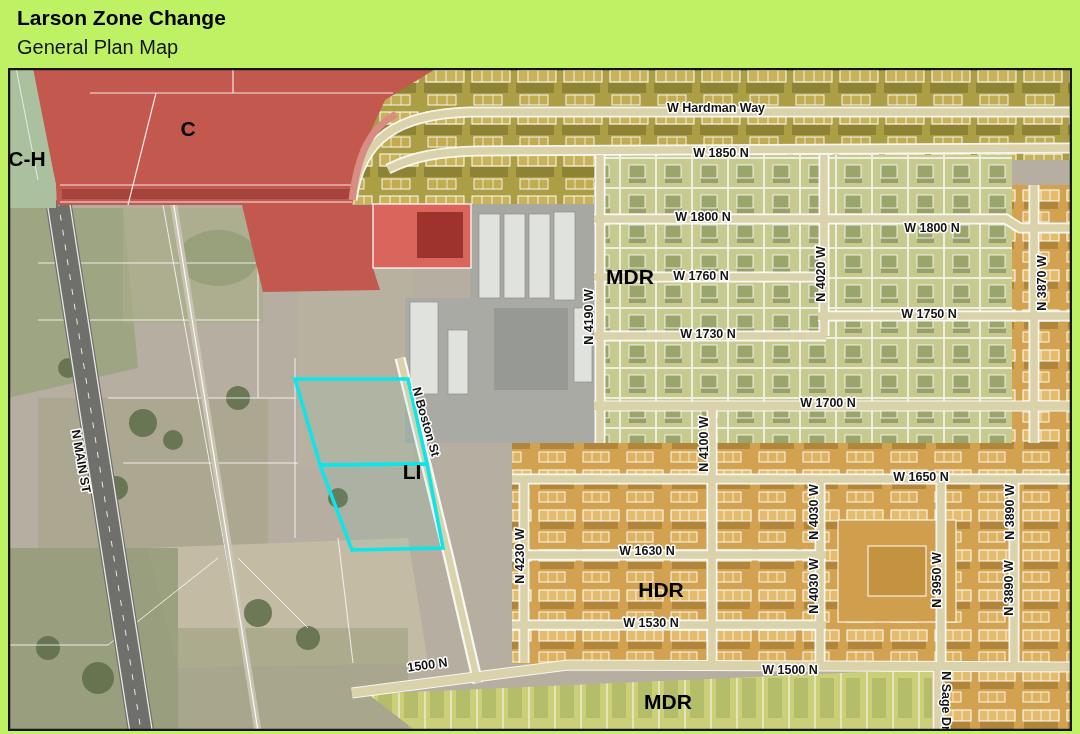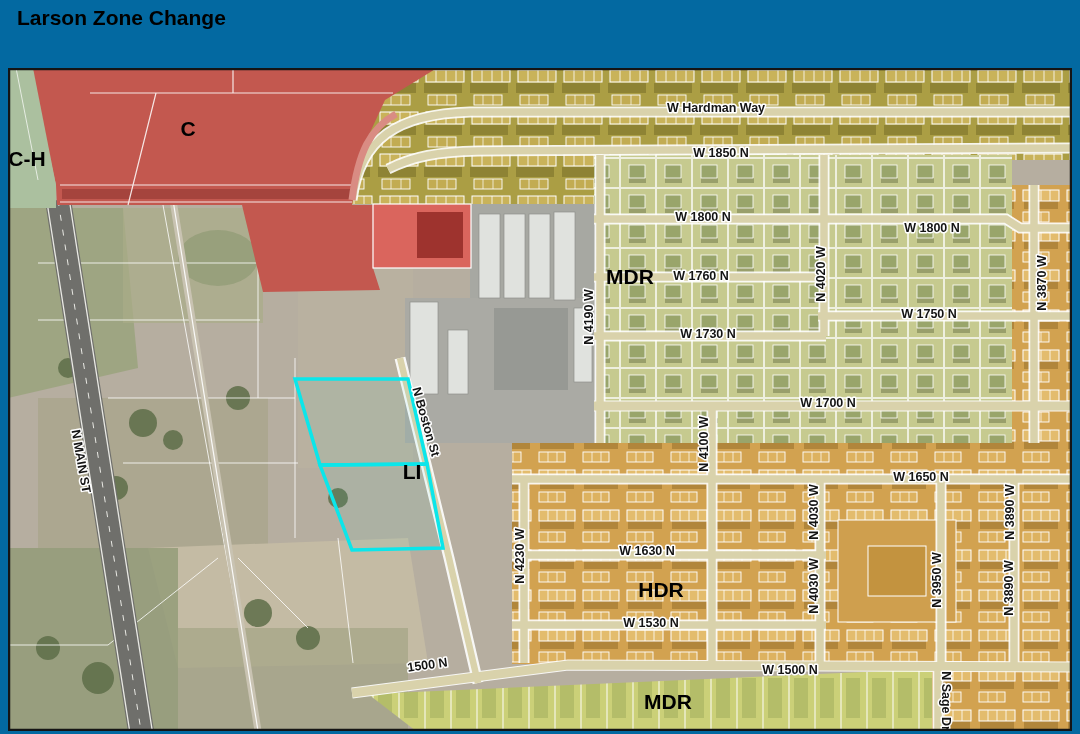--- a/index.html
+++ b/index.html
@@ -1,30 +1,31 @@
 <!DOCTYPE html>
 <html><head>
 <meta charset="utf-8">
 <style>
   html,body{margin:0;padding:0;background:#ffffff;}
-  .page{position:relative;width:1080px;height:734px;background:#0369a1;overflow:hidden;
+  .page{position:relative;width:1080px;height:734px;background:#bef264;overflow:hidden;
         font-family:"Liberation Sans",sans-serif;}
   .title{position:absolute;left:17px;top:6px;font-size:21px;font-weight:700;color:#000;}
   .subtitle{position:absolute;left:17px;top:36px;font-size:20px;font-weight:400;color:#141414;}
   .map-wrap{position:absolute;left:8px;top:68px;width:1064px;height:663px;border-radius:14px;}
   svg{display:block;}
   .st{font:700 12.5px "Liberation Sans",sans-serif;fill:#141414;stroke:#ffffff;stroke-width:3px;
       paint-order:stroke;stroke-linejoin:round;text-anchor:middle;}
   .zl{font:700 21px "Liberation Sans",sans-serif;fill:#000000;text-anchor:middle;}
 </style>
 </head>
 <body>
 
 <div class="page">
   <div class="title">Larson Zone Change</div>
+  <div class="subtitle">General Plan Map</div>
 
   <div class="map-wrap">
   <svg width="1064" height="663" viewBox="0 0 1064 663">
     <defs>
       <pattern id="pat-olive" width="46" height="42" patternUnits="userSpaceOnUse">
         <rect width="46" height="42" fill="#ab9e44"></rect>
         <rect x="2" y="15" width="38" height="10" fill="rgba(70,60,10,0.28)"></rect>
         <rect x="4" y="2" width="38" height="12" fill="#c9b35a" stroke="#ffffff" stroke-width="1"></rect>
         <path d="M14,2 V14 M24,2 V14 M34,2 V14" stroke="#ffffff" stroke-width="0.8"></path>
         <rect x="6" y="27" width="28" height="10" fill="#c2ac52" stroke="#ffffff" stroke-width="0.9"></rect>

